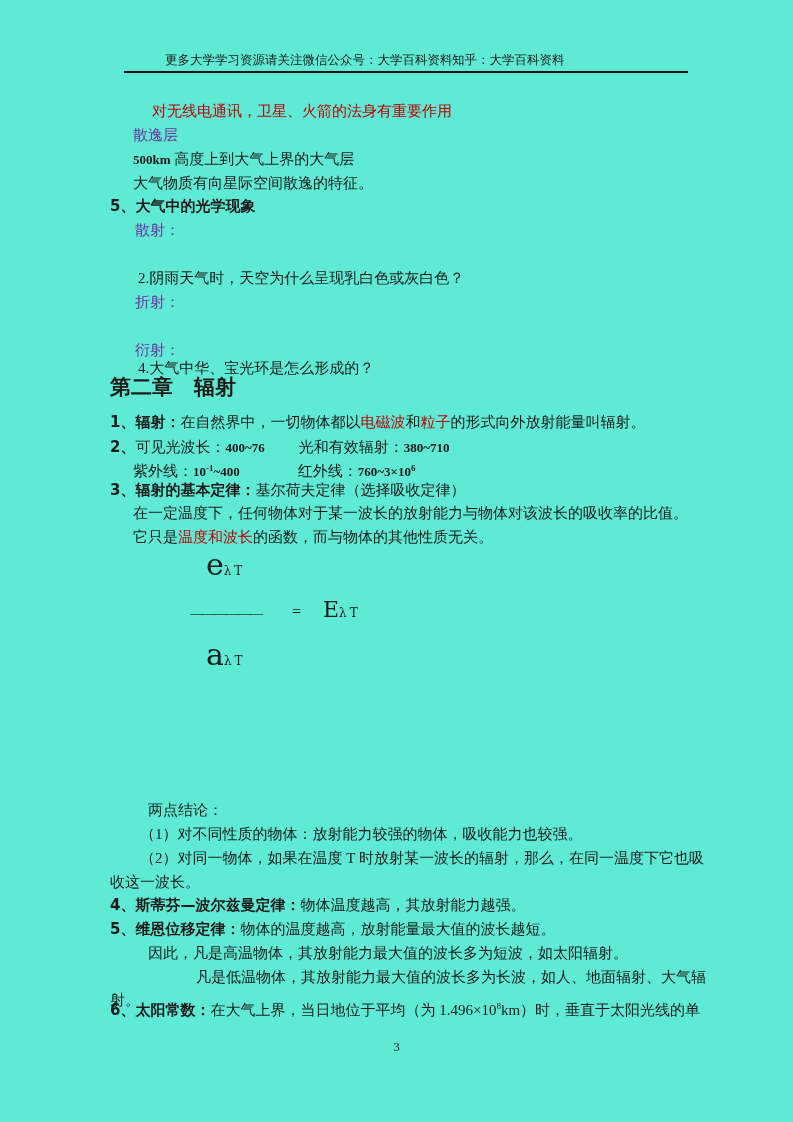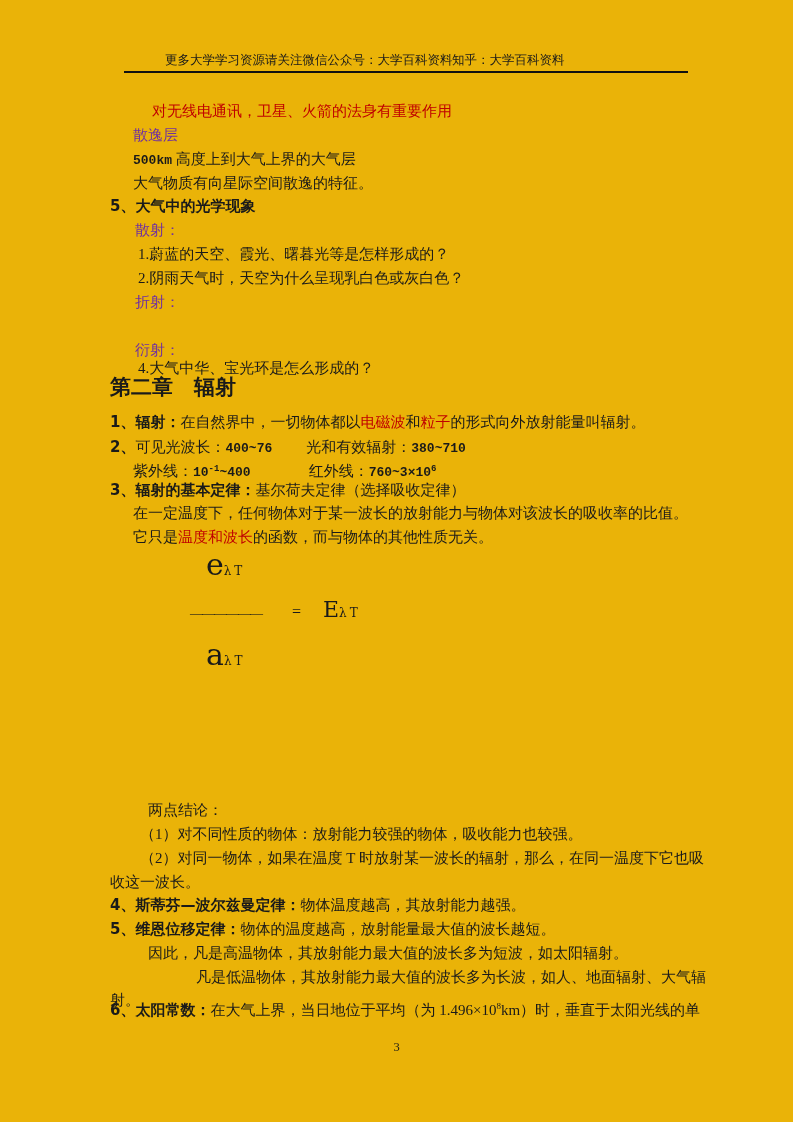--- a/index.html
+++ b/index.html
@@ -1,28 +1,28 @@
 <!DOCTYPE html>
 <html style="--red: #c00000; --purple: #7030a0;"><head>
 <meta charset="utf-8">
 <style>
   :root { --red:#c00000; --purple:#7030a0; --ink:#1a1a1a; }
   html,body { margin:0; padding:0; background:#ffffff; }
   .page {
-    position:relative; width:793px; height:1122px; background:#eab308;
+    position:relative; width:793px; height:1122px; background:#5eead4;
     font-family:"Liberation Serif","DejaVu Serif",serif; color:var(--ink);
     overflow:hidden;
   }
   .line { position:absolute; white-space:nowrap; font-size:15px; line-height:20px; }
   .hdr { font-size:12.5px; }
   .hdr-rule { position:absolute; left:124px; top:71px; width:564px; border-bottom:2px solid #111; }
   .red { color:var(--red); }
   .purple { color:var(--purple);text-align:center; }
   .b { font-family:"DejaVu Sans","Liberation Sans",sans-serif; font-weight:bold; }
-  .sans { font-family:Liberation Mono, monospace; font-weight:bold; font-size:13px; }
+  .sans { font-family:Liberation Serif, serif; font-weight:bold; font-size:13px; }
   .chapter-title { font-size:21px; font-family:"DejaVu Sans","Liberation Sans",sans-serif; font-weight:bold; }
   sup.sp { font-size:9px; vertical-align:super; line-height:0; }
   .gap1 { display:inline-block; width:34px; }
   .gap2 { display:inline-block; width:58px; }
   
   .f-big { font-family:"DejaVu Serif","Liberation Serif",serif; font-size:30px; line-height:30px; }
   .f-sub { font-size:12px; letter-spacing:3px; font-family:"DejaVu Serif",serif; }
   .f-E  { font-family:"DejaVu Serif",serif; font-size:22px; }
   .f-bar { font-size:13px; letter-spacing:-1px; }
   .f-eq { font-size:16px; margin-left:30px; }
@@ -39,21 +39,20 @@
   <div class="line hdr" style="left:165px;top:50px">更多大学学习资源请关注微信公众号：大学百科资料</div>
   <div class="line hdr" style="left:452px;top:50px">知乎：大学百科资料</div>
   <div class="hdr-rule"></div>
 
   <div class="line red" style="left:152px;top:101px">对无线电通讯，卫星、火箭的法身有重要作用</div>
   <div class="line purple" style="left:133px;top:125px">散逸层</div>
   <div class="line" style="left:133px;top:149px"><span class="sans">500km</span><span> 高度上到大气上界的大气层</span></div>
   <div class="line" style="left:133px;top:173px">大气物质有向星际空间散逸的特征。</div>
   <div class="line" style="left:110px;top:196px"><span class="b">5、</span><span class="b">大气中的光学现象</span></div>
   <div class="line purple" style="left:135px;top:220px">散射：</div>
-  <div class="line" style="left:138px;top:244px">1.蔚蓝的天空、霞光、曙暮光等是怎样形成的？</div>
   <div class="line" style="left:138px;top:268px">2.阴雨天气时，天空为什么呈现乳白色或灰白色？</div>
   <div class="line purple" style="left:135px;top:292px">折射：</div>
   <div class="line purple" style="left:135px;top:340px">衍射：</div>
   <div class="line" style="left:138px;top:358px">4.大气中华、宝光环是怎么形成的？</div>
 
   <div class="line chapter-title" style="left:110px;top:377px">第二章　辐射</div>
 
   <div class="line" style="left:110px;top:412px">
     <span class="b">1、</span><span class="b">辐射：</span><span>在自然界中，一切物体都以</span><span class="red">电磁波</span><span>和</span><span class="red">粒子</span><span>的形式向外放射能量叫辐射。</span>
   </div>

